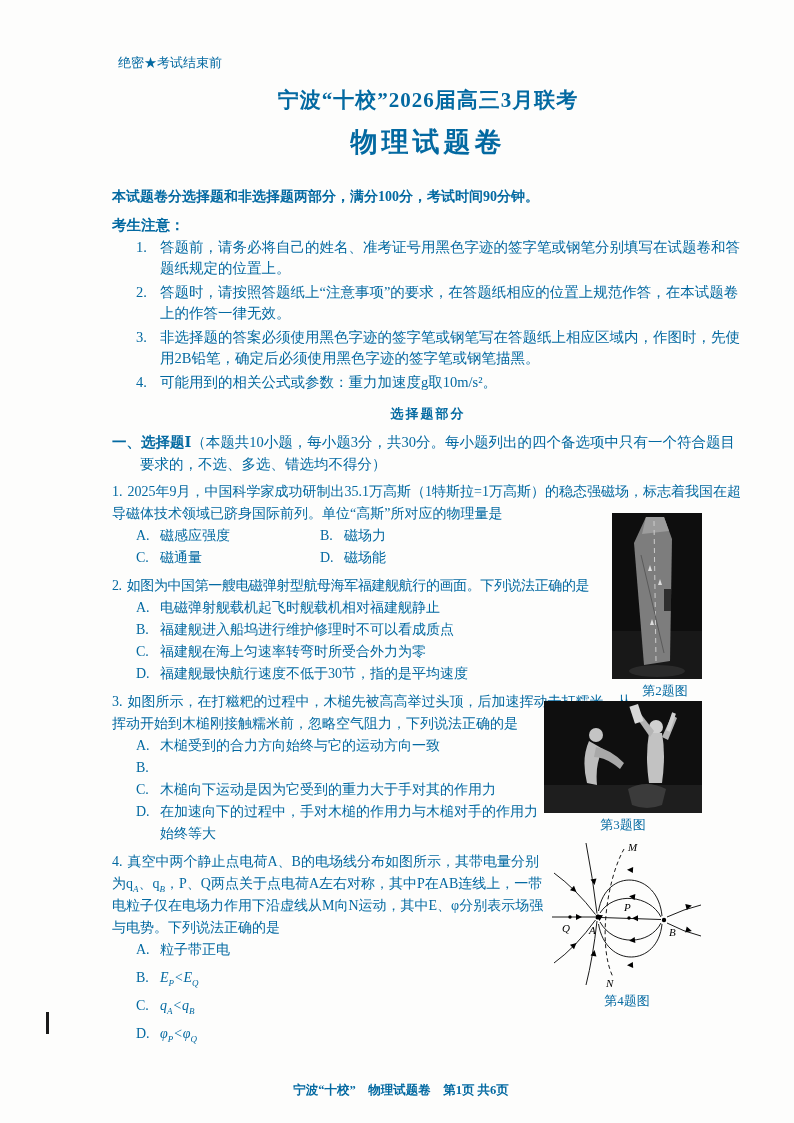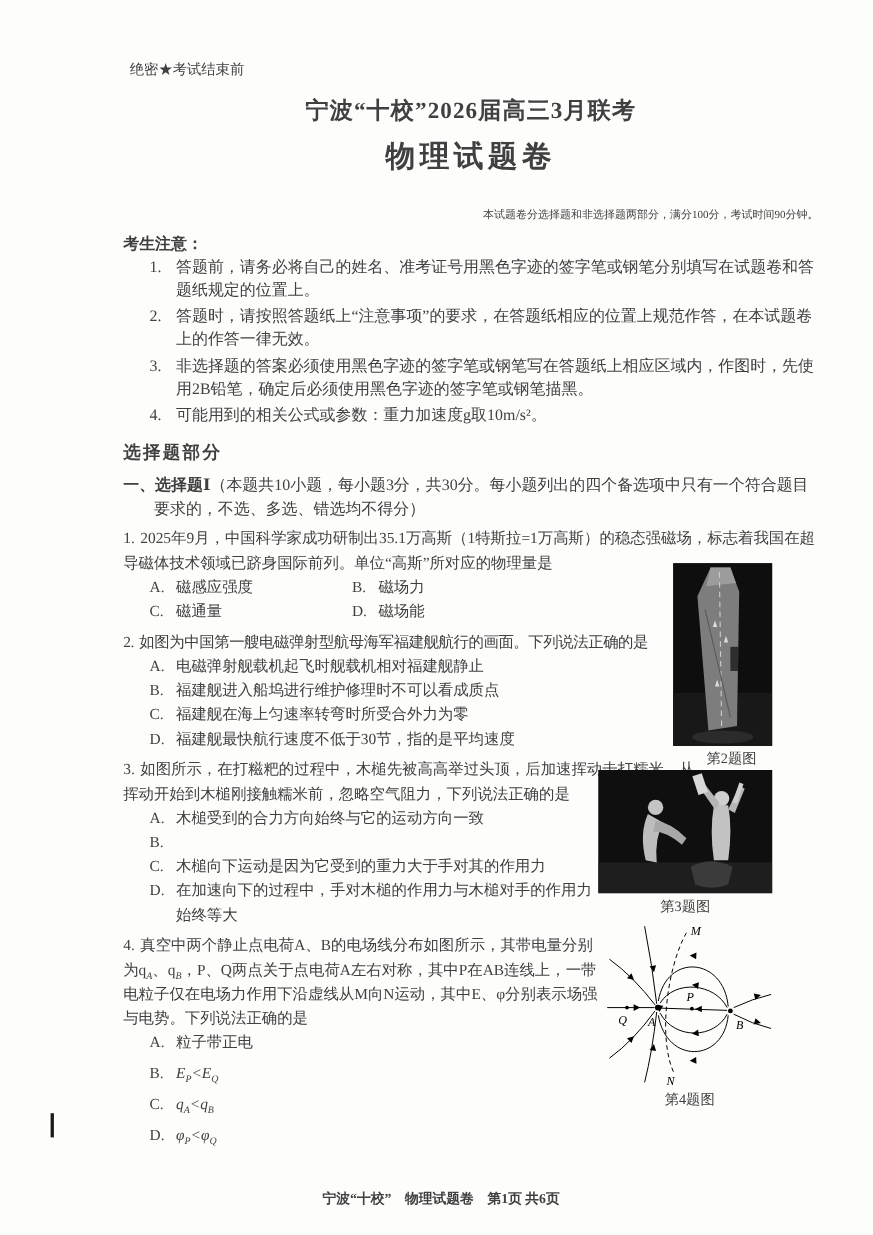--- a/index.html
+++ b/index.html
@@ -1,33 +1,33 @@
 <!DOCTYPE html>
 <html><head>
 <meta charset="utf-8">
 <style>
   html,body { margin:0; padding:0; background:#e8e8e8; }
   .page {
     position:relative; width:794px; height:1123px; margin:0 auto;
-    background:#fdfdfc; overflow:hidden; color:#404040;
+    background:#fdfdfc; overflow:hidden; color:#0369a1;
     font-family:"Liberation Serif","DejaVu Serif",serif;
   }
   .content { position:absolute; left:112px; top:54px; width:632px; }
 
   .classification { font-size:13px; margin:0 0 14px 6px; }
   .title { font-size:21px; font-weight:700; text-align:center; margin:12px 0 2px; letter-spacing:1px; }
   .subtitle { font-size:27px; font-weight:700; text-align:center; margin:10px 0 28px; letter-spacing:4px; }
-  .exam-info { font-size:10px; text-align:right; margin:0 0 10px; }
+  .exam-info { font-size:14px; text-align:left; margin:0 0 10px;font-weight:bold; }
 
   .notice-title { font-size:14.5px; font-weight:700; margin:0 0 2px; }
   .notice-item { display:flex; font-size:14.5px; line-height:21px; margin:0 0 3px; padding-left:24px; }
   .notice-item .num { flex:0 0 24px; }
   .notice-item .txt { flex:1; }
 
-  .part-title { font-size:16px; font-weight:700; text-align:left; margin:12px 0 8px; letter-spacing:2px; }
+  .part-title { font-size:13px; font-weight:700; text-align:center; margin:12px 0 8px; letter-spacing:2px; }
   .section-desc { font-size:14.5px; line-height:22px; margin:0 0 6px; padding-left:28px; text-indent:-28px; }
   .section-desc .hd { font-weight:700; }
 
   .questions { position:relative; font-size:14px; line-height:22px; }
   .question { margin:0 0 6px; }
   .stem { margin:0; }
   .qnum { margin-right:5px; }
   .option { display:flex; padding-left:24px; }
   .olabel { flex:0 0 24px; }
   .otext { flex:1; }

